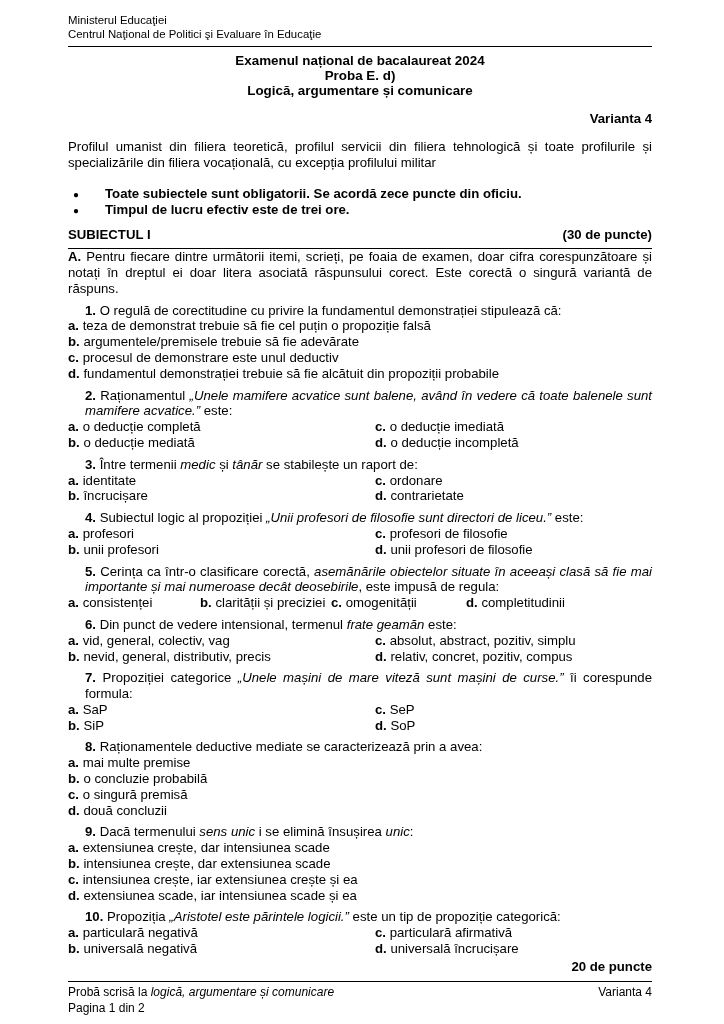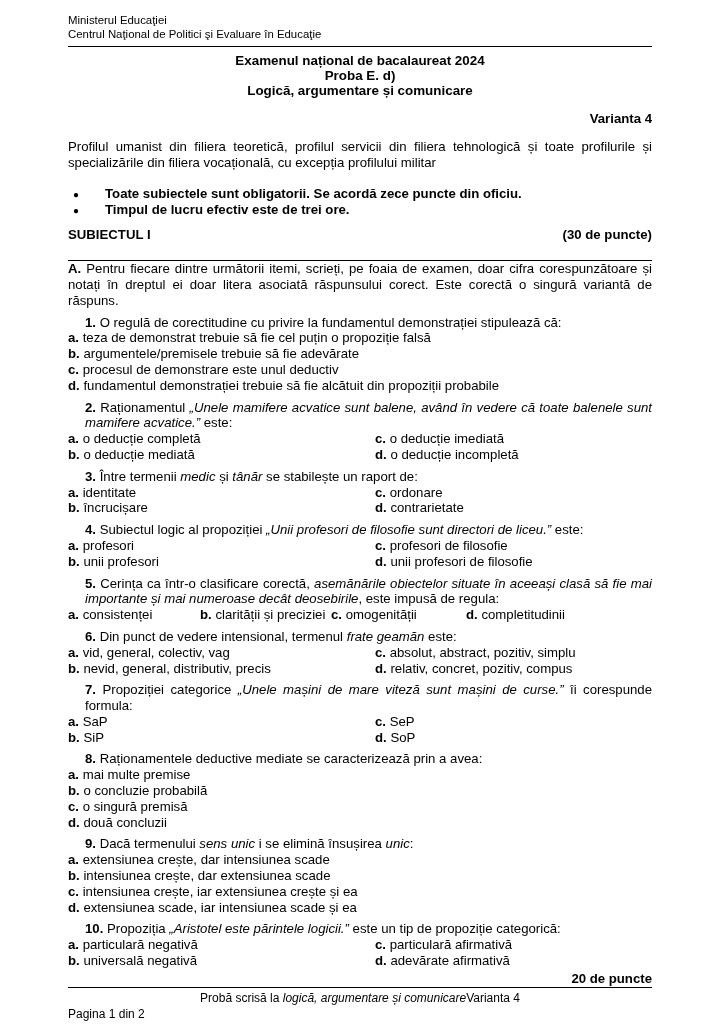--- a/index.html
+++ b/index.html
@@ -15,35 +15,35 @@
   }
   .hdr{font-size:11.4px;line-height:14px}
   .hdr-rule{border:0;border-top:1px solid #000;margin:5px 0 7px}
   .title{text-align:center;font-weight:bold;font-size:13.4px;line-height:14.8px}
   .variant-line{text-align:right;font-weight:bold;margin-top:13px}
   .intro-par{text-align:justify;margin:12px 0 8px}
   .bullets{margin-top:7px}
   .bullet{position:relative;padding-left:37px;font-weight:bold}
   .bullet .dot{position:absolute;left:5px;top:1px;font-size:10px}
   .sect-row{display:flex;justify-content:space-between;font-weight:bold;
-    border-bottom:1.5px solid #000;margin-top:10px;padding-bottom:17px}
+    border-bottom:1.5px solid #000;margin-top:10px;padding-bottom:5px}
   .instruction{text-align:justify;margin:0}
   .questions{margin:0}
   .question{margin-top:6px}
   .q-text{margin:0;padding-left:17px;text-align:justify}
   .opt-row{display:flex}
   .opt-cell.left{width:307px;flex:none}
   .opt-cell.right{flex:1}
   .opt-inline.c0{width:132px;flex:none}
   .opt-inline.c1{width:131px;flex:none}
   .opt-inline.c2{width:135px;flex:none}
   .score-line{text-align:right;font-weight:bold;margin-top:2px}
   .footer{margin-top:auto}
   .ftr-rule{border:0;border-top:1px solid #000;margin:0 0 3px}
-  .ftr-row{display:flex;justify-content:center;font-size:12px;line-height:15px}
+  .ftr-row{display:flex;justify-content:space-between;font-size:12px;line-height:15px}
   .ftr-page{text-align:left;font-size:12px;line-height:16px}
   b,i,span,p,div{word-spacing:normal}
 </style>
 </head>
 <body>
 
 <div class="page">
 
   <div class="hdr">
     <div>Ministerul Educaţiei</div>
@@ -190,21 +190,21 @@
         </div>
       </div>
       <div class="question">
         <p class="q-text"><b class="q-num">10.</b><span class="q-run"> Propoziția </span><i class="q-run">„Aristotel este părintele logicii.”</i><span class="q-run"> este un tip de propoziție categorică:</span></p>
         <div class="opt-row">
           <span class="opt-cell left"><b class="opt-letter">a.</b> <span class="opt-text">particulară negativă</span></span>
           <span class="opt-cell right"><b class="opt-letter">c.</b> <span class="opt-text">particulară afirmativă</span></span>
         </div>
         <div class="opt-row">
           <span class="opt-cell left"><b class="opt-letter">b.</b> <span class="opt-text">universală negativă</span></span>
-          <span class="opt-cell right"><b class="opt-letter">d.</b> <span class="opt-text">adevărate afirmativă</span></span>
+          <span class="opt-cell right"><b class="opt-letter">d.</b> <span class="opt-text">universală încrucișare</span></span>
         </div>
       </div>
     </div>
 
   <div class="score-line">20 de puncte</div>
 
   <div class="footer">
     <hr class="ftr-rule">
     <div class="ftr-row">
       <span><span>Probă scrisă la </span><i>logică, argumentare și comunicare</i></span>

